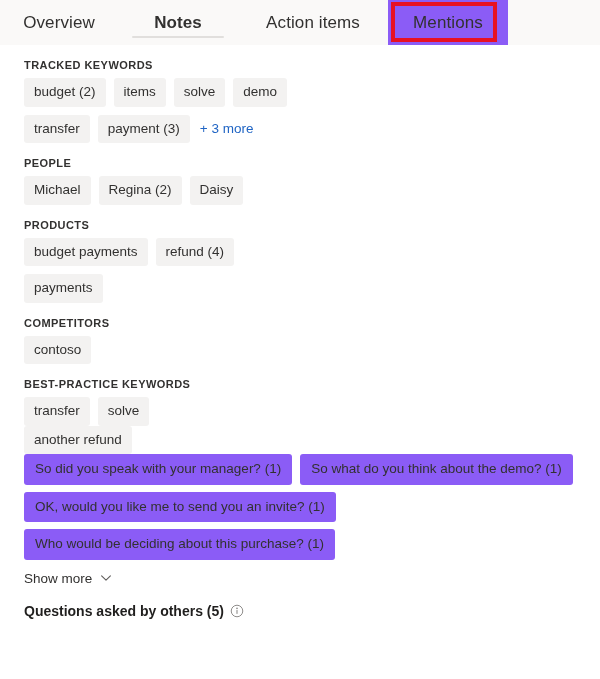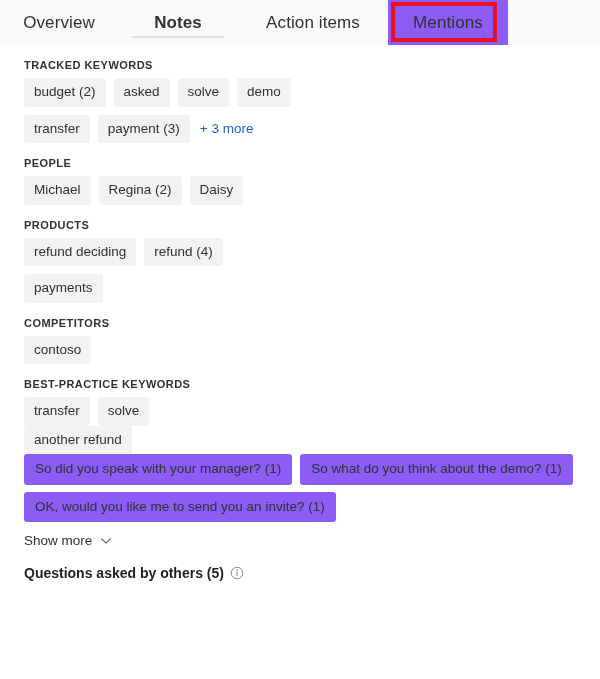--- a/index.html
+++ b/index.html
@@ -200,21 +200,21 @@
 
   <div class="annotation-box"></div>
 </div>
 
 <div class="content">
 
   <div class="section">
     <div class="section-title">TRACKED KEYWORDS</div>
     <div class="chip-row">
       <span class="chip">budget (2)</span>
-      <span class="chip">asked</span>
+      <span class="chip">items</span>
       <span class="chip">solve</span>
       <span class="chip">demo</span>
     </div>
     <div class="chip-row" style="margin-top:8px;">
       <span class="chip">transfer</span>
       <span class="chip">payment (3)</span>
       <span class="more-link">+ 3 more</span>
     </div>
   </div>
 
@@ -223,21 +223,21 @@
     <div class="chip-row">
       <span class="chip">Michael</span>
       <span class="chip">Regina (2)</span>
       <span class="chip">Daisy</span>
     </div>
   </div>
 
   <div class="section">
     <div class="section-title">PRODUCTS</div>
     <div class="chip-row">
-      <span class="chip">refund deciding</span>
+      <span class="chip">budget payments</span>
       <span class="chip">refund (4)</span>
     </div>
     <div class="chip-row" style="margin-top:8px;">
       <span class="chip">payments</span>
     </div>
   </div>
 
   <div class="section">
     <div class="section-title">COMPETITORS</div>
     <div class="chip-row">
@@ -260,20 +260,21 @@
   </div>
 
   <div class="qblock">
 
     <div class="qchip-row">
       <span class="qchip">So did you speak with your manager? (1)</span>
       <span class="qchip">So what do you think about the demo? (1)</span>
     </div>
     <div class="qchip-row" style="margin-top:7px;">
       <span class="qchip">OK, would you like me to send you an invite? (1)</span>
+      <span class="qchip">Who would be deciding about this purchase? (1)</span>
     </div>
 
     <div class="showmore">
       <span>Show more</span>
       <span class="chevron">
         <svg viewBox="0 0 12 12" width="12" height="12" aria-hidden="true">
           <path d="M1.6 3.8 L6 8.2 L10.4 3.8" fill="none" stroke="#605e5c" stroke-width="1.1" stroke-linecap="round" stroke-linejoin="round"></path>
         </svg>
       </span>
     </div>

